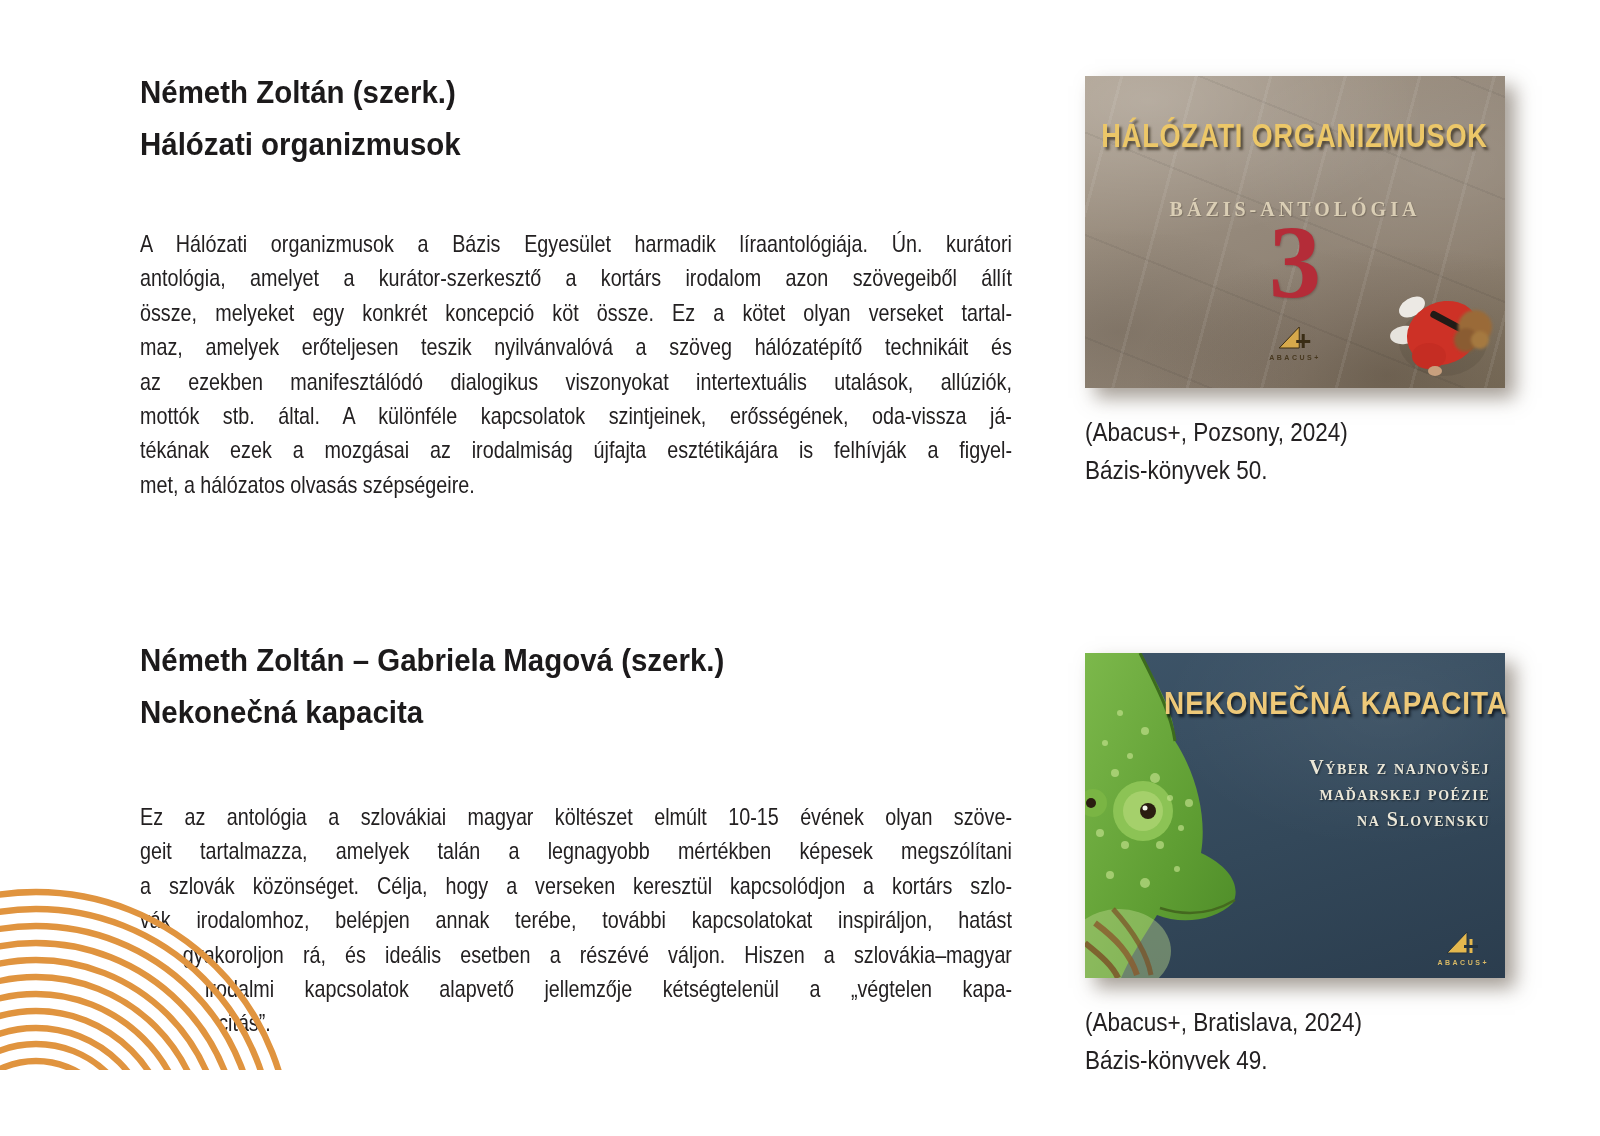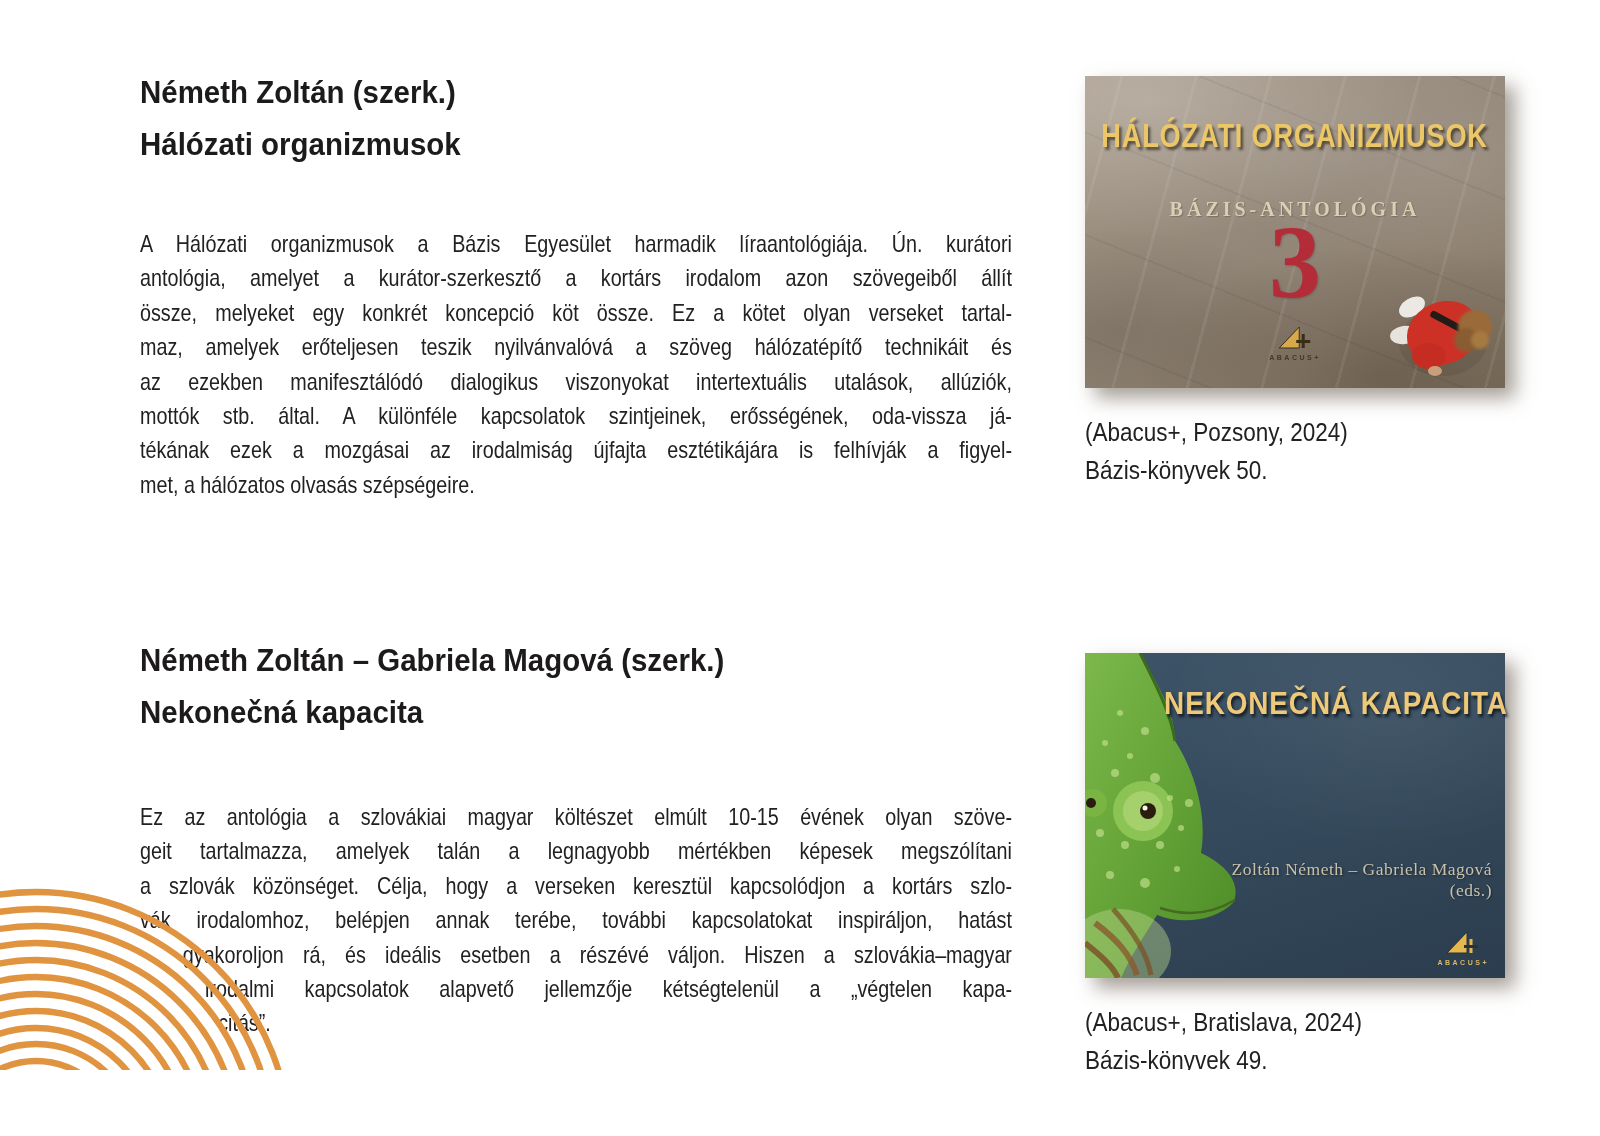--- a/index.html
+++ b/index.html
@@ -222,21 +222,25 @@
           <circle cx="60" cy="78" r="4"></circle>
         <circle cx="15" cy="180" r="4"></circle>
           <circle cx="104" cy="150" r="4"></circle>
           <circle cx="35" cy="60" r="3"></circle>
       </g>
     </svg>
 
     <div class="c2-title-wrap">
       <span class="c2-title">NEKONEČNÁ KAPACITA</span>
     </div>
-    <div class="c2-editors">Zoltán Németh – Gabriela Magová (eds.)</div>
+    <div class="c2-sub">
+      <div>Výber z najnovšej</div>
+      <div>maďarskej poézie</div>
+      <div>na Slovensku</div>
+    </div>
 
     <div class="logo c2-logo">
       <svg width="38" height="27" viewBox="0 0 38 27">
         <polygon points="23,1 23,22 3,22" fill="#e4b84e" stroke="#24333f" stroke-width="1"></polygon>
         <rect x="25.5" y="8" width="3" height="14" fill="#e4b84e"></rect>
         <rect x="20" y="14" width="14" height="3" fill="#24333f"></rect>
       </svg>
       <span class="logo-text">ABACUS+</span>
     </div>
   </div>

